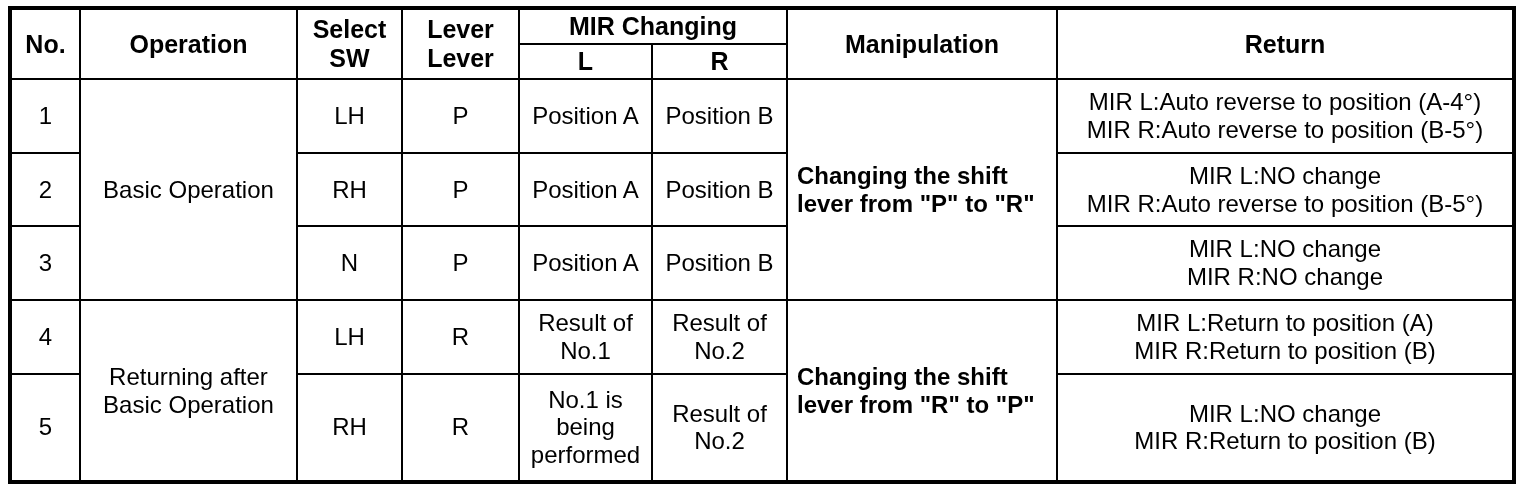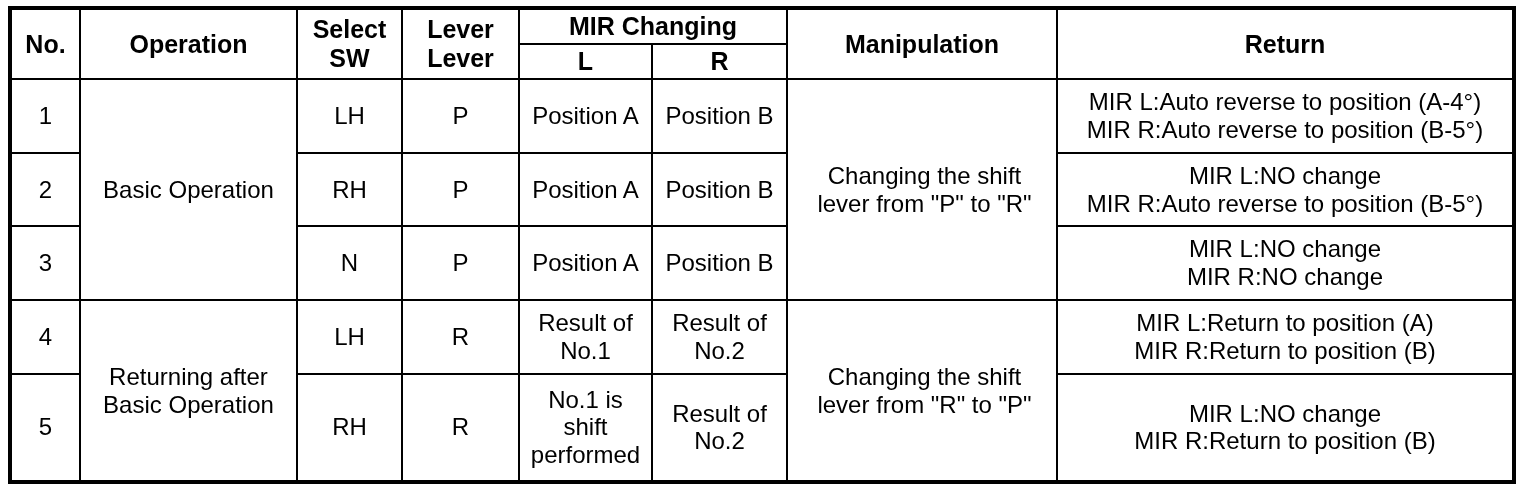--- a/index.html
+++ b/index.html
@@ -67,22 +67,23 @@
     padding-left: 9px;
   }
 
   .result-line {
     display: block;
     white-space: nowrap;
   }
 
   .manip-text {
     display: block;
-    text-align: center;
+    text-align: left;
     padding-left: 5px;
+    font-weight: bold;
   }
 
   .stack-line { display: block; }
 </style>
 </head>
 <body>
 
 <div id="table-wrap">
   <table class="spec-table">
     <colgroup>
@@ -184,21 +185,21 @@
           <span class="result-line">MIR R:Return to position (B)</span>
         </td>
       </tr>
 
       <tr>
         <td>5</td>
         <td>RH</td>
         <td>R</td>
         <td>
           <span class="stack-line">No.1 is</span>
-          <span class="stack-line">shift</span>
+          <span class="stack-line">being</span>
           <span class="stack-line">performed</span>
         </td>
         <td>
           <span class="stack-line">Result of</span>
           <span class="stack-line">No.2</span>
         </td>
         <td class="cell-left">
           <span class="result-line">MIR L:NO change</span>
           <span class="result-line">MIR R:Return to position (B)</span>
         </td>

